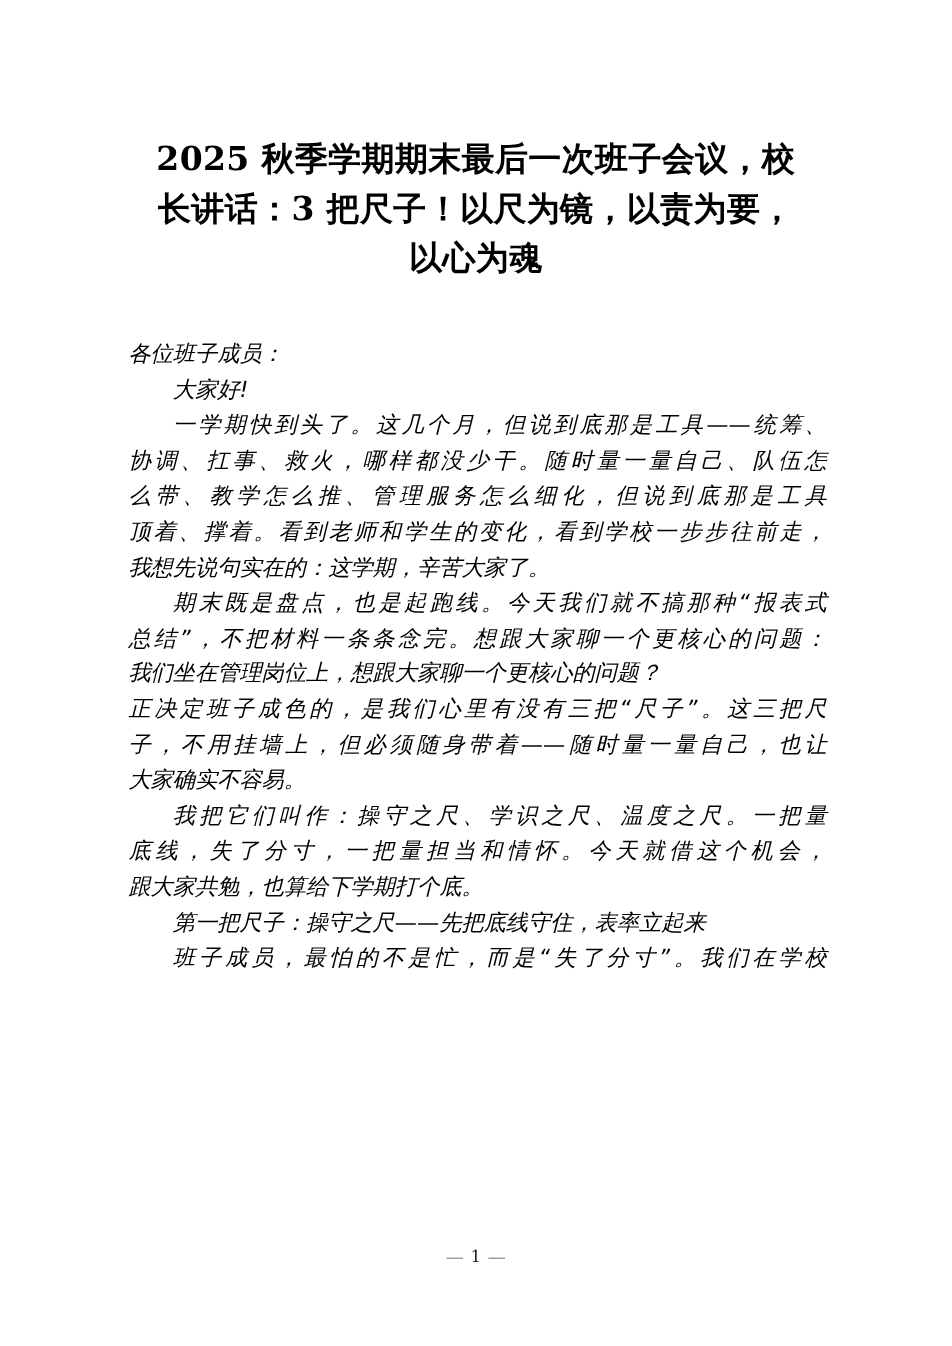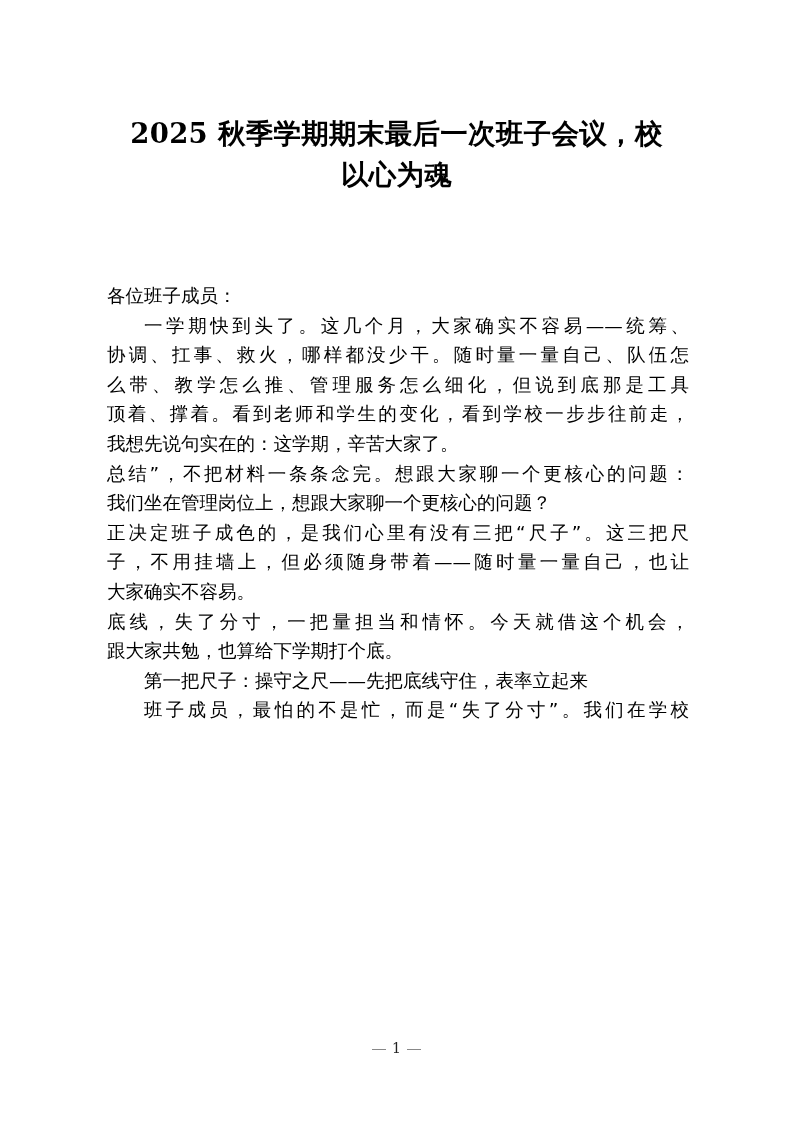--- a/index.html
+++ b/index.html
@@ -44,20 +44,21 @@
       font-size: 18.5px;
       line-height: 29.6px;
     }
     .line {
       display: block;
       white-space: nowrap;
       height: 29.6px;
       text-align: justify;
       text-align-last: justify;
       letter-spacing: 0;
+      font-style: italic;
     }
     .line.last {
       text-align-last: left;
     }
     .line.indent {
       padding-left: 37px;
     }
     .footer {
       position: absolute;
       left: 0;
@@ -76,35 +77,39 @@
       vertical-align: middle;
       margin: 0 6px;
     }
   </style>
 </head>
 <body>
 
 <div class="page">
   <h1 class="title">
     <span>2025 秋季学期期末最后一次班子会议，校</span>
+    <span>长讲话：3 把尺子！以尺为镜，以责为要，</span>
     <span>以心为魂</span>
   </h1>
 
   <div class="body" id="body-lines">
       <span class="line last">各位班子成员：</span>
-      <span class="line indent">一学期快到头了。这几个月，大家确实不容易——统筹、</span>
+      <span class="line indent last">大家好!</span>
+      <span class="line indent">一学期快到头了。这几个月，但说到底那是工具——统筹、</span>
       <span class="line">协调、扛事、救火，哪样都没少干。随时量一量自己、队伍怎</span>
       <span class="line">么带、教学怎么推、管理服务怎么细化，但说到底那是工具</span>
       <span class="line">顶着、撑着。看到老师和学生的变化，看到学校一步步往前走，</span>
       <span class="line last">我想先说句实在的：这学期，辛苦大家了。</span>
+      <span class="line indent">期末既是盘点，也是起跑线。今天我们就不搞那种“报表式</span>
       <span class="line">总结”，不把材料一条条念完。想跟大家聊一个更核心的问题：</span>
       <span class="line last">我们坐在管理岗位上，想跟大家聊一个更核心的问题？</span>
       <span class="line">正决定班子成色的，是我们心里有没有三把“尺子”。这三把尺</span>
       <span class="line">子，不用挂墙上，但必须随身带着——随时量一量自己，也让</span>
       <span class="line last">大家确实不容易。</span>
+      <span class="line indent">我把它们叫作：操守之尺、学识之尺、温度之尺。一把量</span>
       <span class="line">底线，失了分寸，一把量担当和情怀。今天就借这个机会，</span>
       <span class="line last">跟大家共勉，也算给下学期打个底。</span>
       <span class="line indent last">第一把尺子：操守之尺——先把底线守住，表率立起来</span>
       <span class="line indent">班子成员，最怕的不是忙，而是“失了分寸”。我们在学校</span>
     </div>
 
   <div class="footer">
     <span class="dash"></span><span>1</span><span class="dash"></span>
   </div>
 </div>

